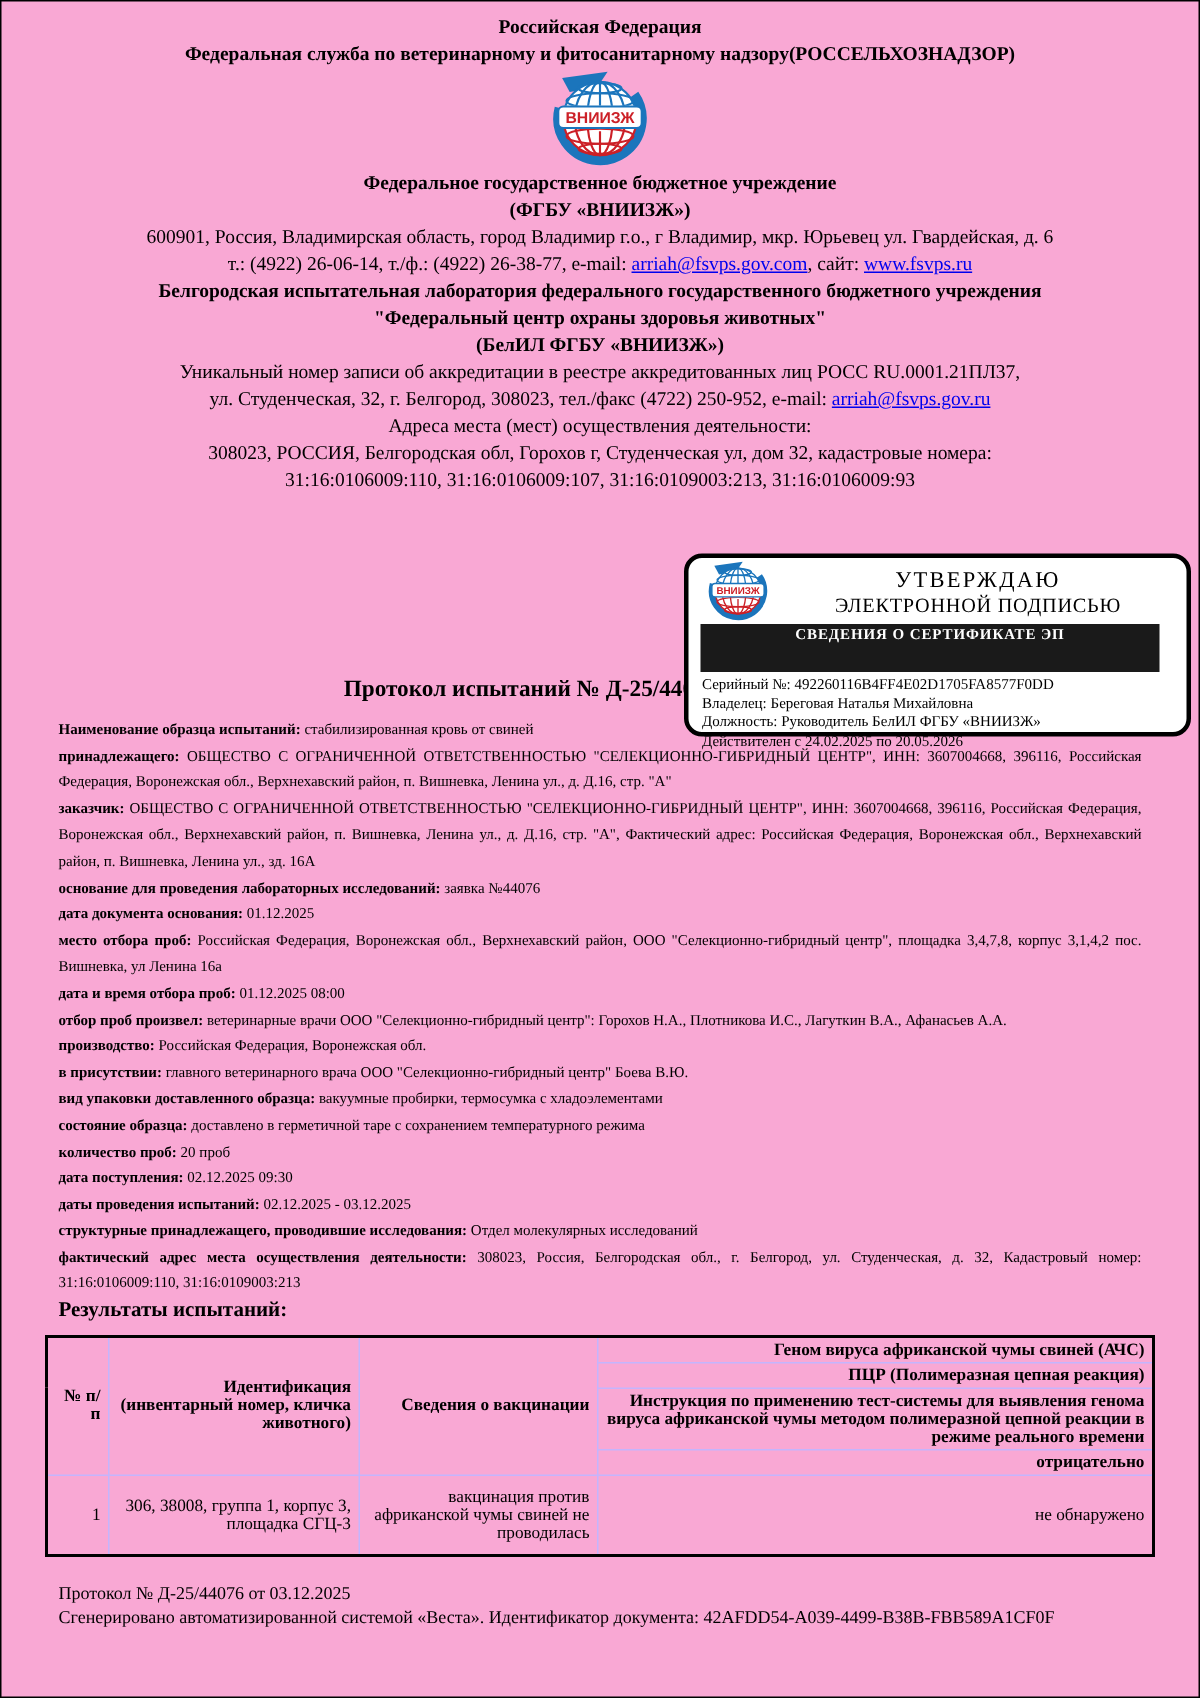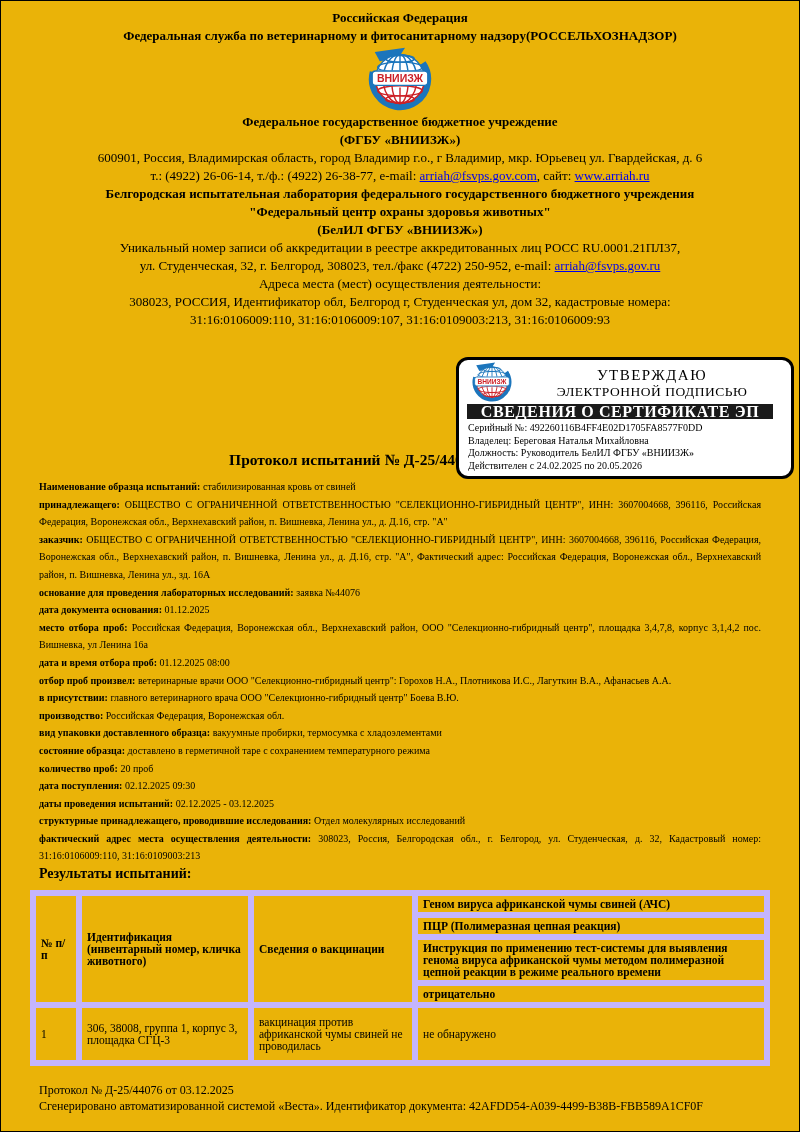--- a/index.html
+++ b/index.html
@@ -1,52 +1,52 @@
 <!DOCTYPE html>
 <html><head>
 <meta charset="utf-8">
 <style>
   html,body { margin:0; padding:0; background:#e8e8e8; }
   .page {
     position:relative; width:800px; height:1132px; margin:0 auto;
-    background:#eab308; border:1px solid #000; box-sizing:border-box;
+    background:#f9a8d4; border:1px solid #000; box-sizing:border-box;
     font-family:"Liberation Serif", serif; color:#000; overflow:hidden;
   }
   .center { text-align:center; }
   .b { font-weight:bold; }
   .hdr { padding-top:8px; }
   .hdr-line { font-size:13px; line-height:18px; }
   .link { color:#0000ee; text-decoration:underline; cursor:pointer;text-align:center; }
   .logo-wrap { width:96px; height:64px; margin:2px auto 2px; }
   .doc-title { font-size:15.5px; font-weight:bold; text-align:center; margin-top:122px; }
   .body-fields { margin:9px 38px 0 38px; font-size:10px; line-height:17.6px; text-align:justify; }
   .field-line { margin:0; }
   .results-label { margin:0 38px; font-size:14px; line-height:17.6px; font-weight:bold; }
   table.results { width:740px; margin:7px auto 0 auto; border-collapse:collapse; border:2px solid #000; font-size:11.5px; table-layout:fixed; }
-  table.results th, table.results td { border:6px solid #c4b5fd; padding:2px 5px; text-align:left; vertical-align:middle; }
+  table.results th, table.results td { border:1px solid #c4b5fd; padding:2px 5px; text-align:right; vertical-align:middle; }
   table.results th { font-weight:bold; }
   .col-num { width:30px; }
   .col-id { width:156px; }
   .col-vac { width:148px; }
   th.method-cell { height:36px; }
   td.data-cell { height:48px; }
   .footer { margin:16px 0 0 38px; font-size:12px; line-height:16px; }
   
   .stamp {
-    position:absolute; left:455px; top:356px; width:338px; height:122px;
+    position:absolute; left:455px; top:368px; width:338px; height:122px;
     border:3px solid #000; border-radius:12px; box-sizing:border-box; background:#fff;
   }
   .stamp-top { display:flex; align-items:center; padding:2px 6px 0 6px; }
   .stamp-logo { width:54px; height:40px; flex:0 0 auto; }
   .stamp-texts { flex:1; text-align:center; }
   .stamp-approve { font-size:15px; letter-spacing:1.5px; line-height:18px; }
   .stamp-signed { font-size:13.5px; line-height:15px; letter-spacing:0.5px; }
   .cert-bar {
-    background:#1a1a1a; color:#fff; margin:2px 18px 0 8px; height:15px;
-    font-size:16px; font-weight:bold; line-height:15px; text-align:center; letter-spacing:0.6px;
+    background:#1a1a1a; color:#fff; margin:2px 18px 0 8px; height:32px;
+    font-size:10px; font-weight:bold; line-height:15px; text-align:center; letter-spacing:0.6px;
   }
   .stamp-details { padding:3px 9px 0 9px; font-size:10px; line-height:12.6px; text-align:left; }
   .stamp-details div { white-space:nowrap; }
 </style>
 </head>
 <body>
 
 <svg width="0" height="0" style="position:absolute" aria-hidden="true">
   <defs>
     <symbol id="logo-vniizh" viewBox="0 0 100 76">
@@ -89,28 +89,28 @@
 
     <div class="logo-wrap">
       <svg width="96" height="64">
           <use href="#logo-vniizh"></use>
         </svg>
     </div>
 
     <div class="hdr-line b">Федеральное государственное бюджетное учреждение</div>
     <div class="hdr-line b">(ФГБУ «ВНИИЗЖ»)</div>
     <div class="hdr-line">600901, Россия, Владимирская область, город Владимир г.о., г Владимир, мкр. Юрьевец ул. Гвардейская, д. 6</div>
-    <div class="hdr-line"><span>т.: (4922) 26-06-14, т./ф.: (4922) 26-38-77, e-mail: </span><span class="link">arriah@fsvps.gov.com</span><span>, сайт: </span><span class="link">www.arriah.ru</span></div>
+    <div class="hdr-line"><span>т.: (4922) 26-06-14, т./ф.: (4922) 26-38-77, e-mail: </span><span class="link">arriah@fsvps.gov.com</span><span>, сайт: </span><span class="link">www.fsvps.ru</span></div>
     <div class="hdr-line b">Белгородская испытательная лаборатория федерального государственного бюджетного учреждения</div>
     <div class="hdr-line b">"Федеральный центр охраны здоровья животных"</div>
     <div class="hdr-line b">(БелИЛ ФГБУ «ВНИИЗЖ»)</div>
     <div class="hdr-line">Уникальный номер записи об аккредитации в реестре аккредитованных лиц РОСС RU.0001.21ПЛ37,</div>
     <div class="hdr-line"><span>ул. Студенческая, 32, г. Белгород, 308023, тел./факс (4722) 250-952, e-mail: </span><span class="link">arriah@fsvps.gov.ru</span></div>
     <div class="hdr-line">Адреса места (мест) осуществления деятельности:</div>
-    <div class="hdr-line">308023, РОССИЯ, Идентификатор обл, Белгород г, Студенческая ул, дом 32, кадастровые номера:</div>
+    <div class="hdr-line">308023, РОССИЯ, Белгородская обл, Горохов г, Студенческая ул, дом 32, кадастровые номера:</div>
     <div class="hdr-line">31:16:0106009:110, 31:16:0106009:107, 31:16:0109003:213, 31:16:0106009:93</div>
   </div>
 
   <div class="stamp">
     <div class="stamp-top">
       <svg class="stamp-logo" viewBox="0 0 100 76" width="54" height="40">
           <use href="#logo-vniizh"></use>
         </svg>
       <div class="stamp-texts">
         <div class="stamp-approve">УТВЕРЖДАЮ</div>
@@ -139,23 +139,23 @@
       <p class="field-line"><b class="field-label">основание для проведения лабораторных исследований:</b> <span class="field-text">заявка №44076</span></p>
 
       <p class="field-line"><b class="field-label">дата документа основания:</b> <span class="field-text">01.12.2025</span></p>
 
       <p class="field-line"><b class="field-label">место отбора проб:</b> <span class="field-text">Российская Федерация, Воронежская обл., Верхнехавский район, ООО "Селекционно-гибридный центр", площадка 3,4,7,8, корпус 3,1,4,2 пос. Вишневка, ул Ленина 16а</span></p>
 
       <p class="field-line"><b class="field-label">дата и время отбора проб:</b> <span class="field-text">01.12.2025 08:00</span></p>
 
       <p class="field-line"><b class="field-label">отбор проб произвел:</b> <span class="field-text">ветеринарные врачи ООО "Селекционно-гибридный центр": Горохов Н.А., Плотникова И.С., Лагуткин В.А., Афанасьев А.А.</span></p>
 
+      <p class="field-line"><b class="field-label">производство:</b> <span class="field-text">Российская Федерация, Воронежская обл.</span></p>
+
       <p class="field-line"><b class="field-label">в присутствии:</b> <span class="field-text">главного ветеринарного врача ООО "Селекционно-гибридный центр" Боева В.Ю.</span></p>
-
-      <p class="field-line"><b class="field-label">производство:</b> <span class="field-text">Российская Федерация, Воронежская обл.</span></p>
 
       <p class="field-line"><b class="field-label">вид упаковки доставленного образца:</b> <span class="field-text">вакуумные пробирки, термосумка с хладоэлементами</span></p>
 
       <p class="field-line"><b class="field-label">состояние образца:</b> <span class="field-text">доставлено в герметичной таре с сохранением температурного режима</span></p>
 
       <p class="field-line"><b class="field-label">количество проб:</b> <span class="field-text">20 проб</span></p>
 
       <p class="field-line"><b class="field-label">дата поступления:</b> <span class="field-text">02.12.2025 09:30</span></p>
 
       <p class="field-line"><b class="field-label">даты проведения испытаний:</b> <span class="field-text">02.12.2025 - 03.12.2025</span></p>

